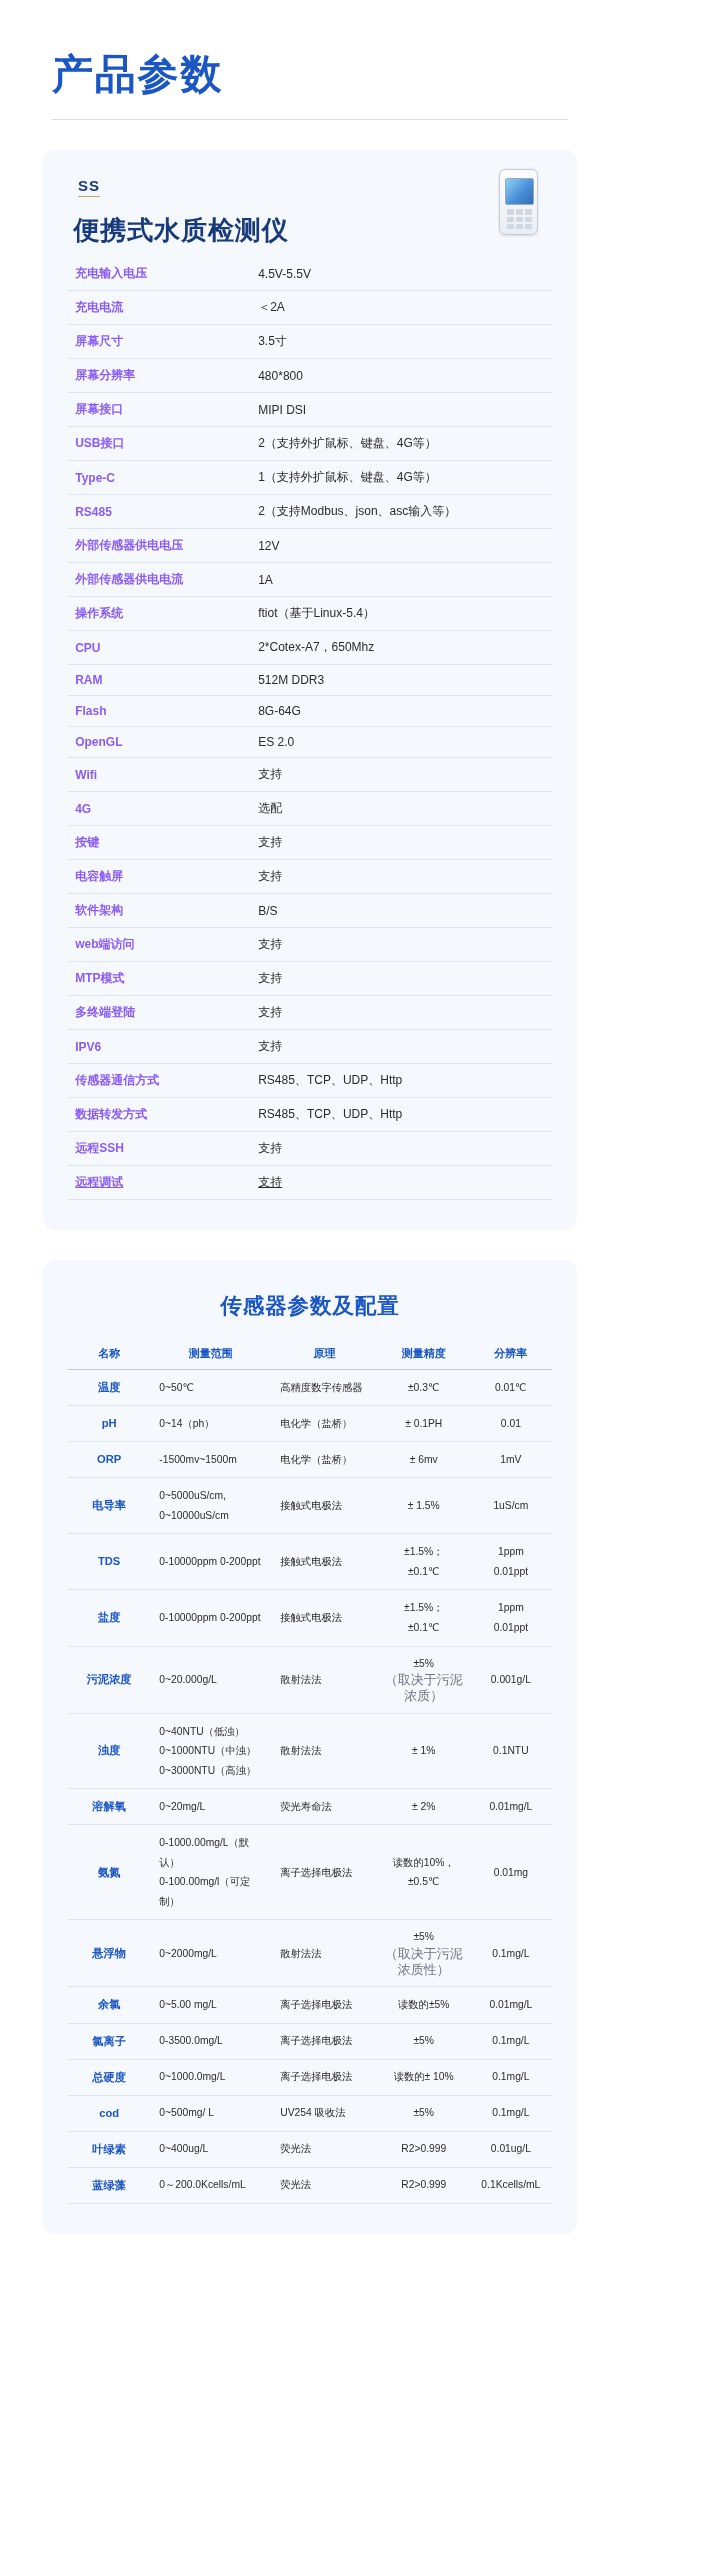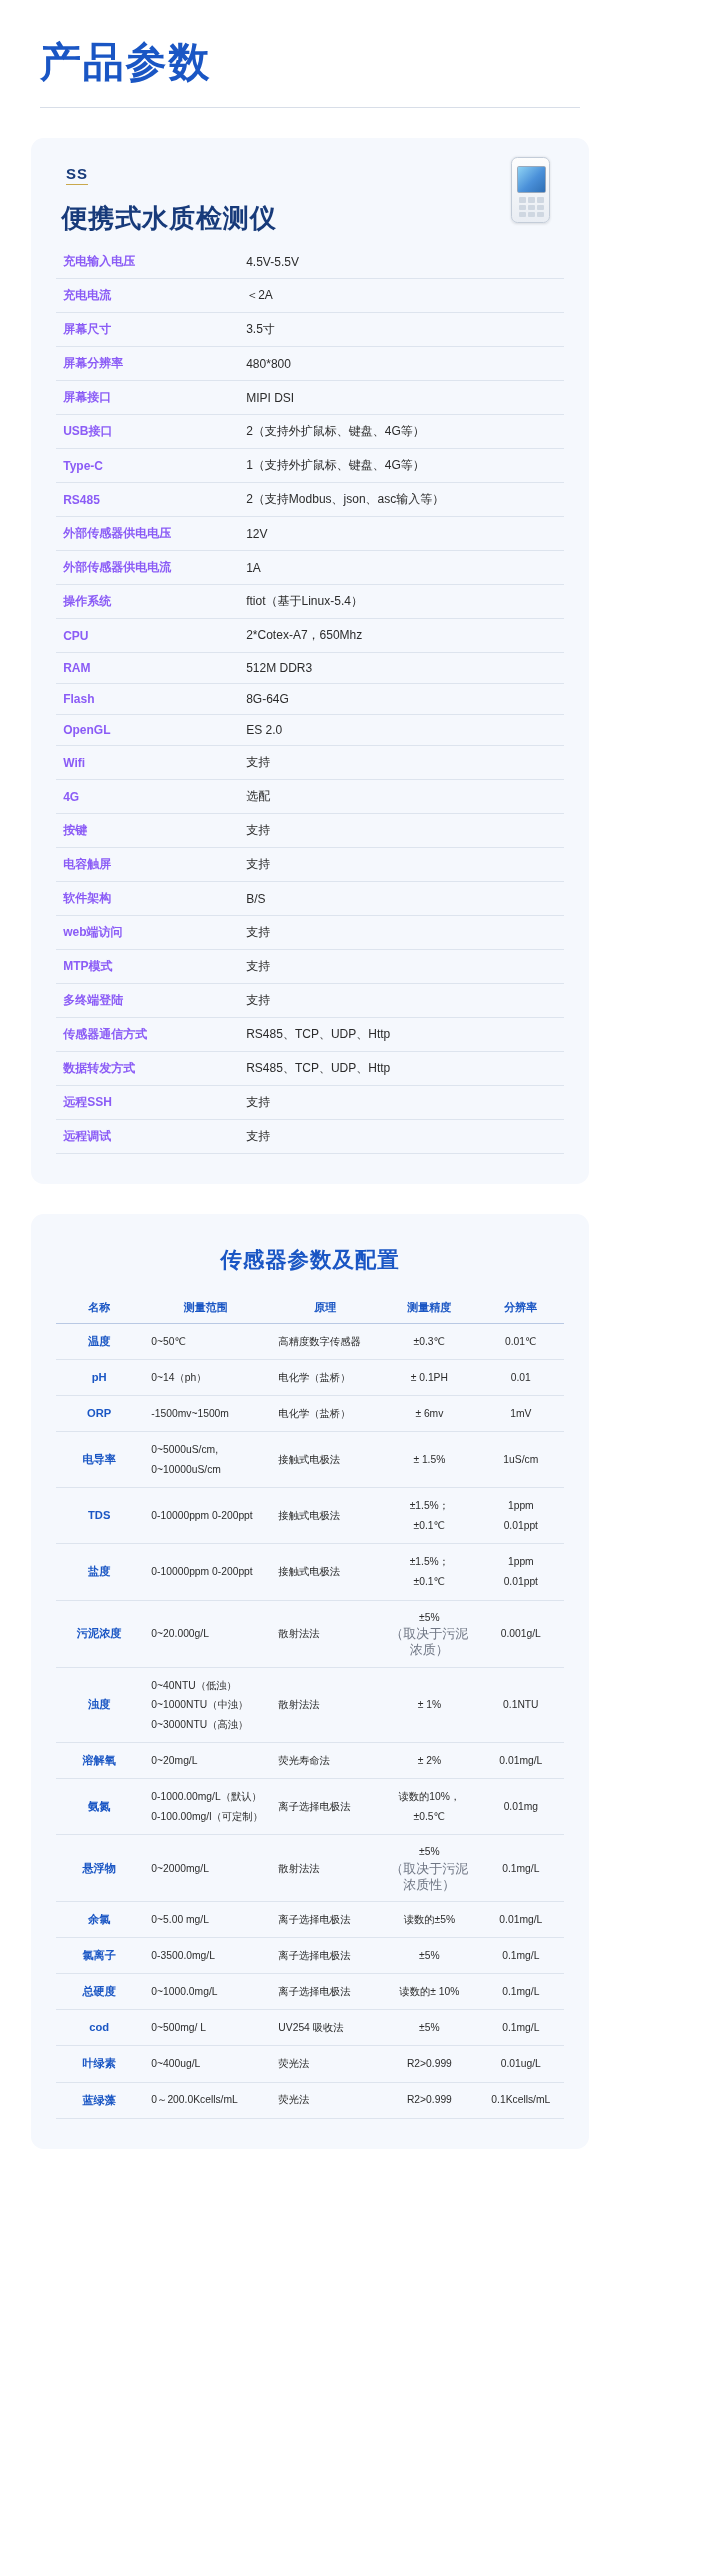--- a/index.html
+++ b/index.html
@@ -7,21 +7,21 @@
     margin: 0; padding: 0;
     background: #ffffff;
     font-family: "Liberation Sans", "DejaVu Sans", sans-serif;
   }
   body { width: 706px; }
   .page {
     width: 620px;
     min-height: 2576px;
     background: #ffffff;
     position: relative;
-    padding: 4px;
+    padding: 16px;
   }
 
   
   .page-header {
     padding: 34px 36px 0 36px;
   }
   .page-title {
     font-size: 41px;
     font-weight: bold;
     color: #1a56c4;
@@ -109,21 +109,21 @@
     color: #2b2b2b;
     border-bottom: 0.9px solid #dde4ee;
     vertical-align: middle;
   }
   table.spec td.k {
     width: 183px;
     color: #8b5cf6;
     font-weight: bold;
     white-space: nowrap;
   }
-  table.spec tr:last-child td { border-bottom: 0.9px solid #dde4ee; }
+  table.spec tr:last-child td { border-bottom: 0.9px solid #dde4ee; text-decoration: underline; }
 
   
   .card2-title {
     font-size: 21.5px;
     color: #1a56c4;
     font-weight: bold;
     text-align: center;
     margin: 3.6px 0 18px 0;
     letter-spacing: 0.9px;
   }
@@ -280,20 +280,24 @@
         <tr>
             <td class="k">web端访问</td>
             <td>支持</td>
           </tr>
         <tr>
             <td class="k">MTP模式</td>
             <td>支持</td>
           </tr>
         <tr>
             <td class="k">多终端登陆</td>
+            <td>支持</td>
+          </tr>
+        <tr>
+            <td class="k">IPV6</td>
             <td>支持</td>
           </tr>
         <tr>
             <td class="k">传感器通信方式</td>
             <td>RS485、TCP、UDP、Http</td>
           </tr>
         <tr>
             <td class="k">数据转发方式</td>
             <td>RS485、TCP、UDP、Http</td>
           </tr>

